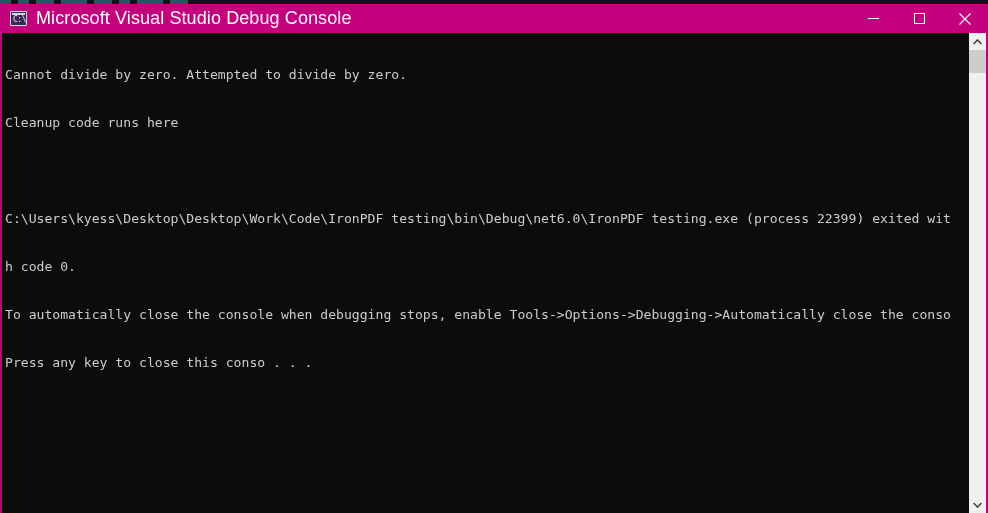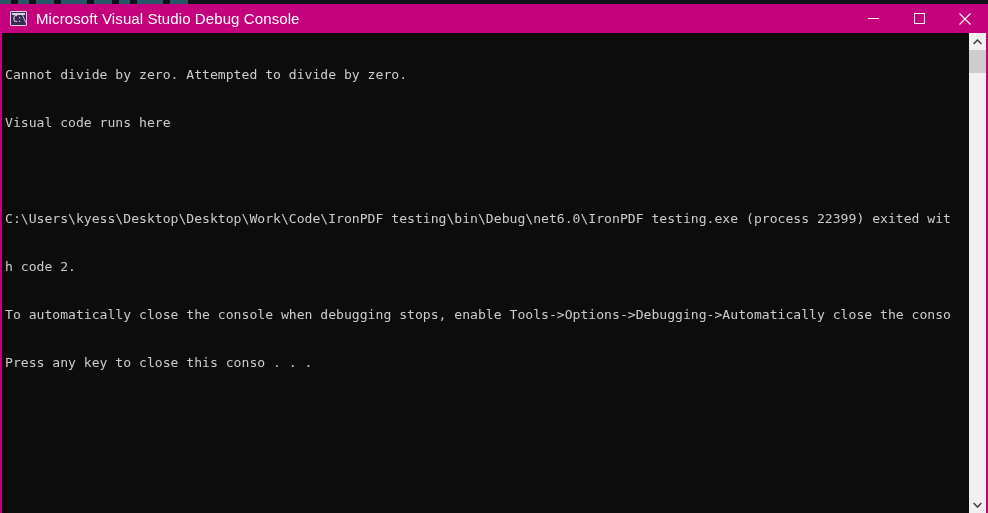--- a/index.html
+++ b/index.html
@@ -94,21 +94,21 @@
     left: 2px;
     top: 3px;
     font-family: "DejaVu Sans Mono", monospace;
     font-size: 8px;
     line-height: 9px;
     color: #e7e2f2;
     letter-spacing: -0.5px;
   }
   .title-text {
     color: #ffffff;
-    font-size: 15px;
+    font-size: 18px;
     font-family: "Liberation Sans", sans-serif;
     white-space: nowrap;
     letter-spacing: .1px;
   }
   .window-controls {
     display: flex;
     flex: 0 0 auto;
     height: 29px;
   }
   .win-btn {
@@ -217,24 +217,24 @@
         <svg width="12" height="12" viewBox="0 0 12 12">
           <path d="M0.5 0.5 L11.5 11.5 M11.5 0.5 L0.5 11.5" stroke="#ffffff" stroke-width="1.1" fill="none"></path>
         </svg>
       </div>
     </div>
   </div>
 
   <div class="console-body">
     <div class="console-text">
       <div class="line">Cannot divide by zero. Attempted to divide by zero.</div>
-      <div class="line">Visual code runs here</div>
+      <div class="line">Cleanup code runs here</div>
       <div class="line blank"></div>
       <div class="line">C:\Users\kyess\Desktop\Desktop\Work\Code\IronPDF testing\bin\Debug\net6.0\IronPDF testing.exe (process 22399) exited wit</div>
-      <div class="line">h code 2.</div>
+      <div class="line">h code 0.</div>
       <div class="line">To automatically close the console when debugging stops, enable Tools-&gt;Options-&gt;Debugging-&gt;Automatically close the conso</div>
       <div class="line">Press any key to close this conso . . .</div>
     </div>
 
     <div class="scrollbar">
       <div class="sb-btn up">
         <svg class="sb-arrow" width="9" height="6" viewBox="0 0 9 6">
           <path d="M0.6 5 L4.5 1 L8.4 5" stroke="#444444" stroke-width="1.6" fill="none"></path>
         </svg>
       </div>

